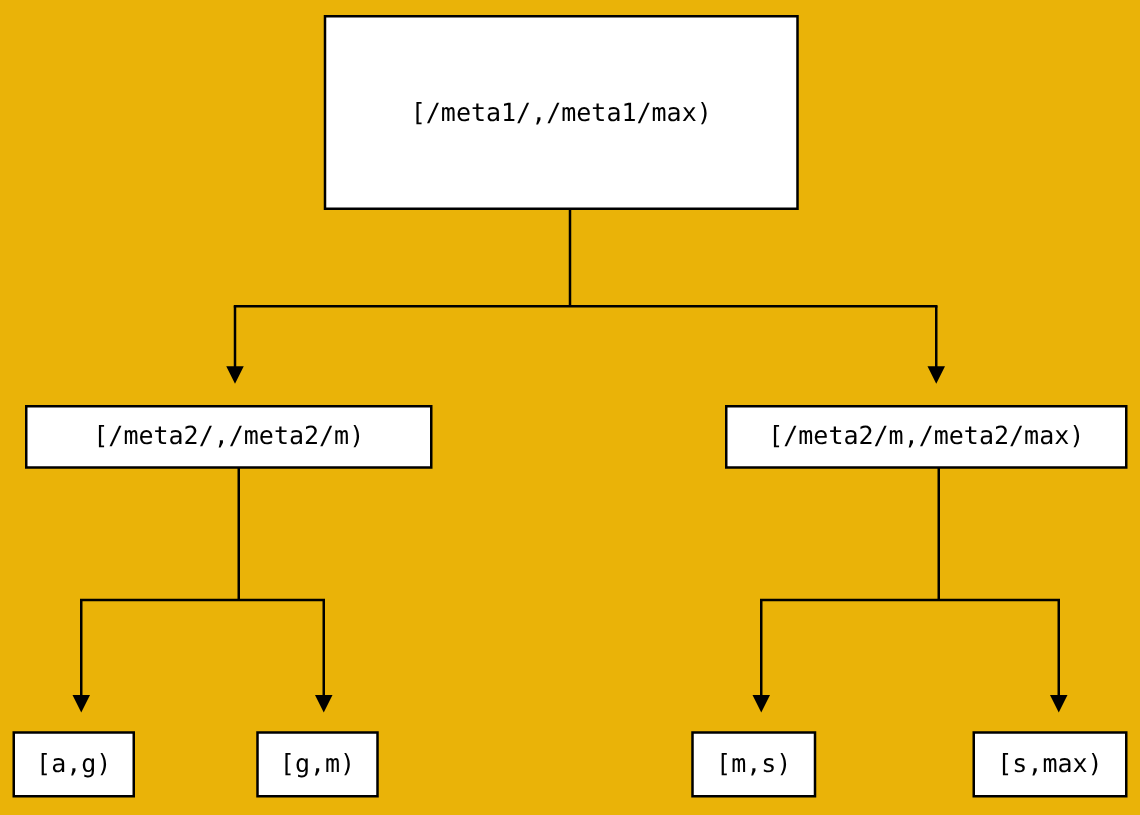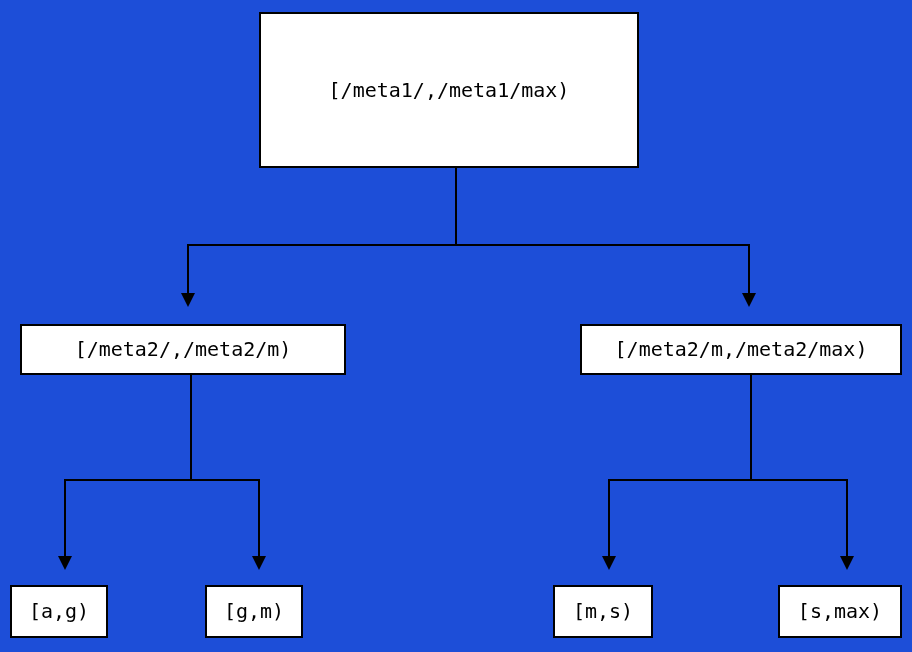--- a/index.html
+++ b/index.html
@@ -11,21 +11,21 @@
   body {
     width: 912px;
     height: 652px;
     overflow: hidden;
     font-family: "DejaVu Sans Mono", "Liberation Mono", monospace;
   }
   #diagram-root {
     position: relative;
     width: 912px;
     height: 652px;
-    background: #1d4ed8;
+    background: #eab308;
   }
   svg.tree-canvas {
     display: block;
     width: 912px;
     height: 652px;
   }
   .node-box {
     fill: #ffffff;
     stroke: #000000;
     stroke-width: 2;

